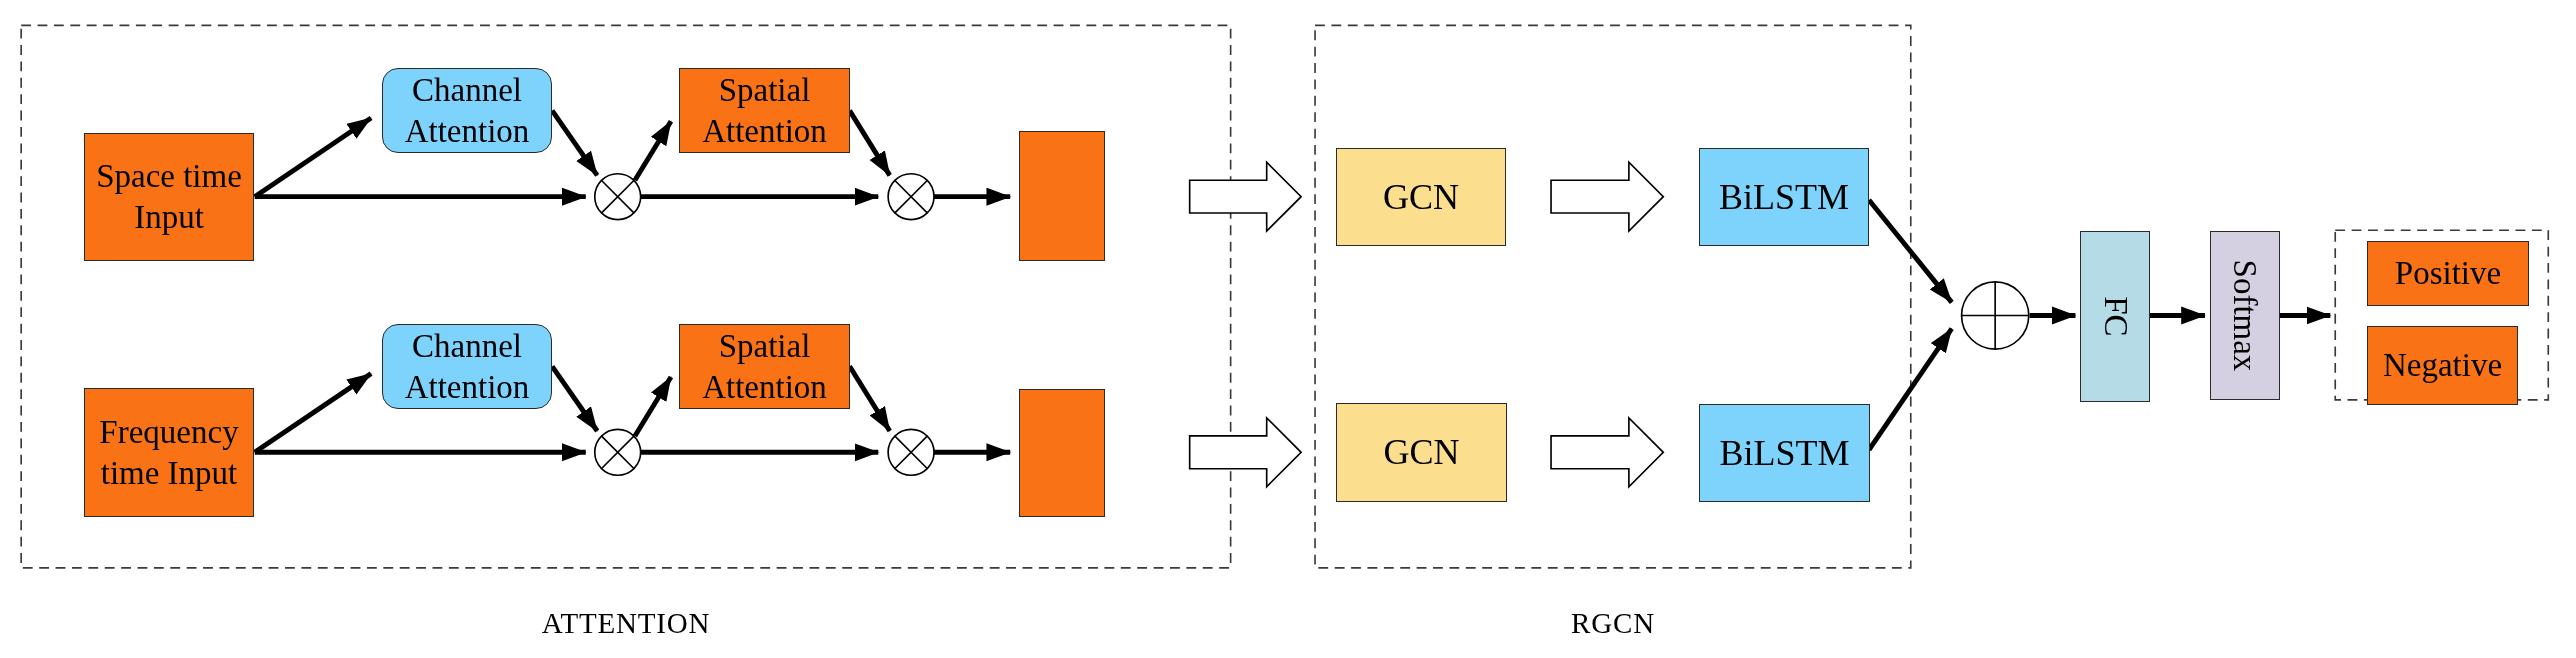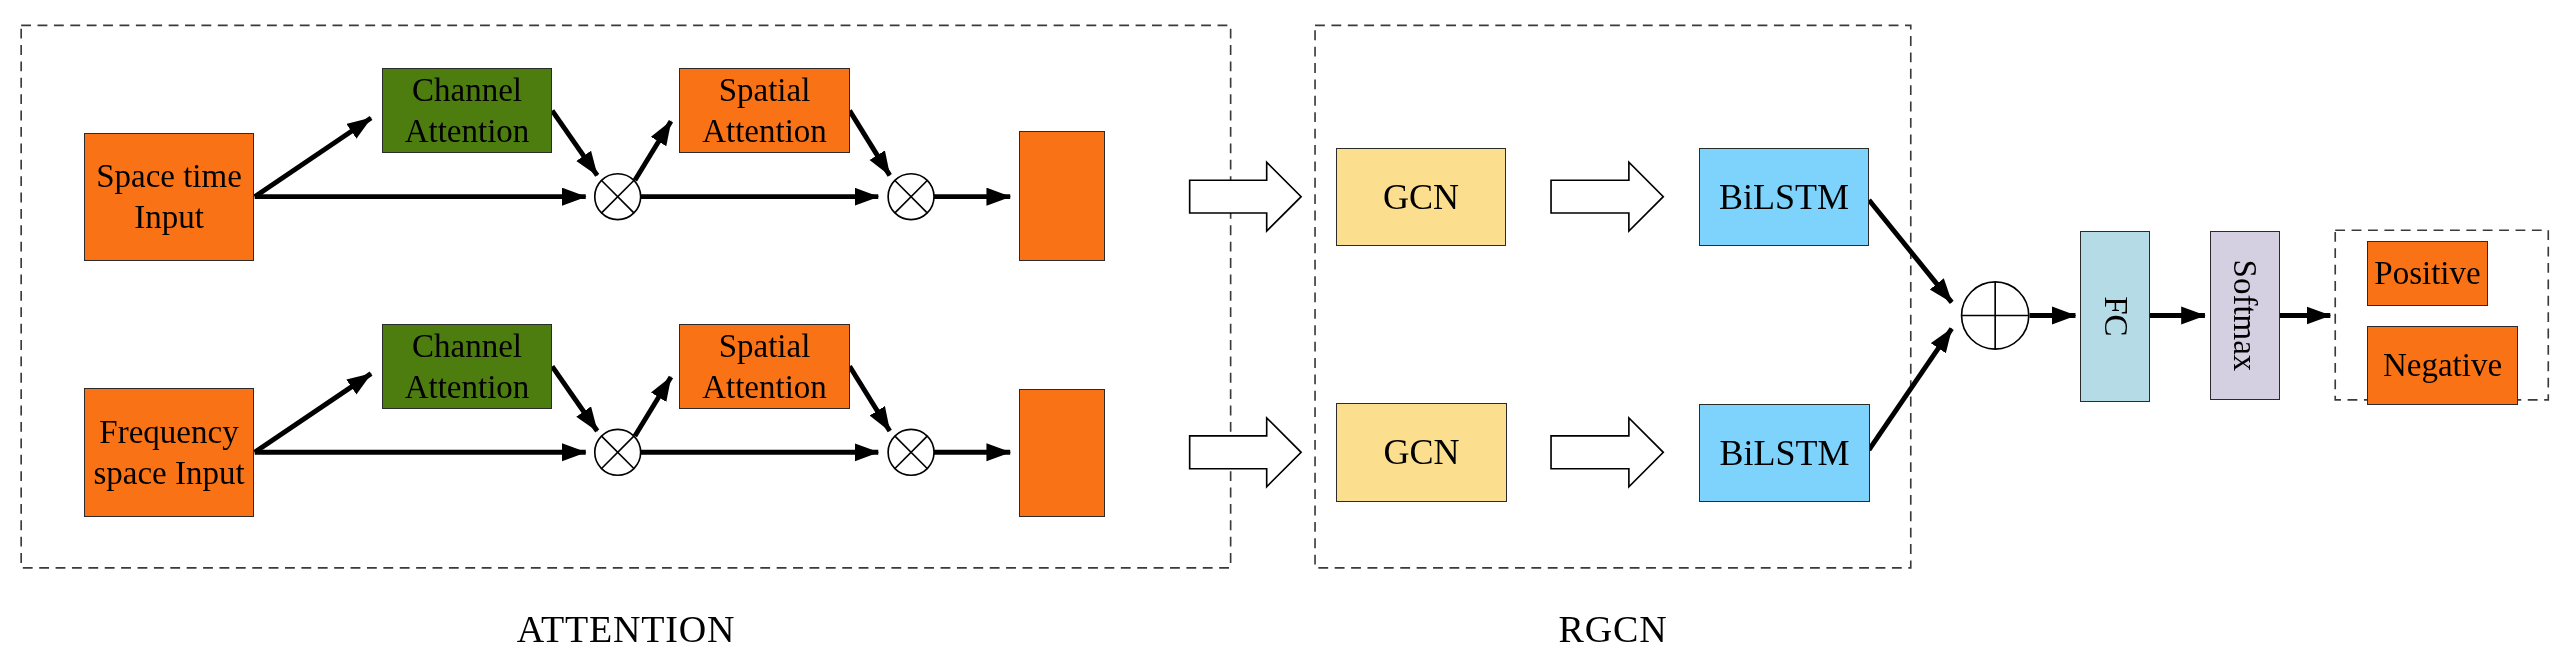--- a/index.html
+++ b/index.html
@@ -3,28 +3,28 @@
 <meta charset="utf-8">
 <style>
   html,body{margin:0;padding:0;background:#fff;}
   body{width:2576px;height:658px;position:relative;font-family:"Liberation Serif","DejaVu Serif",serif;color:#000;}
   .canvas{position:absolute;left:0;top:0;width:2576px;height:658px;overflow:hidden;}
   svg.layer{position:absolute;left:0;top:0;}
   .node{position:absolute;box-sizing:border-box;border:1.6px solid #2b2b2b;display:flex;align-items:center;justify-content:center;text-align:center;background:#f97316;}
   .node span{display:block;line-height:1.24;}
   .lbl40 span{font-size:33px;}
   .lbl44 span{font-size:36px;}
-  .channel{background:#4d7c0f;}
+  .channel{background:#7dd3fc;border-radius:16px;}
   .spatial{background:#f97316;}
   .gcn{background:#fcdf8e;text-align:center;}
   .bilstm{background:#7dd3fc;font-family:Liberation Serif, serif;}
   .fc{background:#b5dbe6;}
   .softmax{background:#d5d0e1;}
   .vert span{transform:rotate(90deg);white-space:nowrap;font-size:33px;}
-  .section-label{position:absolute;width:492px;text-align:center;font-size:38px;letter-spacing:0.8px;}
+  .section-label{position:absolute;width:492px;text-align:center;font-size:29px;letter-spacing:0.8px;}
 </style>
 </head>
 <body>
 
 <div class="canvas">
 
   <svg class="layer" width="2576" height="658" viewBox="0 0 3142 803">
     <defs>
       <marker id="ah" markerUnits="userSpaceOnUse" markerWidth="32" markerHeight="24" refX="29" refY="11" orient="auto">
         <path d="M0,0 L30,11 L0,22 Z" fill="#000"></path>
@@ -95,21 +95,21 @@
       <circle cx="2434" cy="385" r="41"></circle>
         <line x1="2393" y1="385" x2="2475" y2="385"></line>
         <line x1="2434" y1="344" x2="2434" y2="426"></line>
     </g>
   </svg>
 
   <div class="node lbl40" style="left:84px;top:133px;width:170px;height:128px">
     <span>Space time Input</span>
   </div>
   <div class="node lbl40" style="left:84px;top:388px;width:170px;height:129px">
-    <span>Frequency space Input</span>
+    <span>Frequency time Input</span>
   </div>
 
   <div class="node channel lbl40" style="left:382px;top:68px;width:170px;height:85px">
     <span>Channel Attention</span>
   </div>
   <div class="node spatial lbl40" style="left:679px;top:68px;width:171px;height:85px">
     <span>Spatial Attention</span>
   </div>
   <div class="node channel lbl40" style="left:382px;top:324px;width:170px;height:85px">
     <span>Channel Attention</span>
@@ -133,21 +133,21 @@
   <div class="node bilstm lbl44" style="left:1699px;top:404px;width:171px;height:98px">
     <span>BiLSTM</span>
   </div>
 
   <div class="node fc vert" style="left:2080px;top:231px;width:70px;height:171px">
     <span>FC</span>
   </div>
   <div class="node softmax vert" style="left:2210px;top:231px;width:70px;height:169px">
     <span>Softmax</span>
   </div>
-  <div class="node lbl40" style="left:2367px;top:241px;width:121px;height:65px">
+  <div class="node lbl40" style="left:2367px;top:241px;width:162px;height:65px">
     <span>Positive</span>
   </div>
   <div class="node lbl40" style="left:2367px;top:326px;width:151px;height:79px">
     <span>Negative</span>
   </div>
 
   <div class="section-label" style="left:380px;top:607px">ATTENTION</div>
   <div class="section-label" style="left:1367px;top:607px">RGCN</div>
 
 </div>

